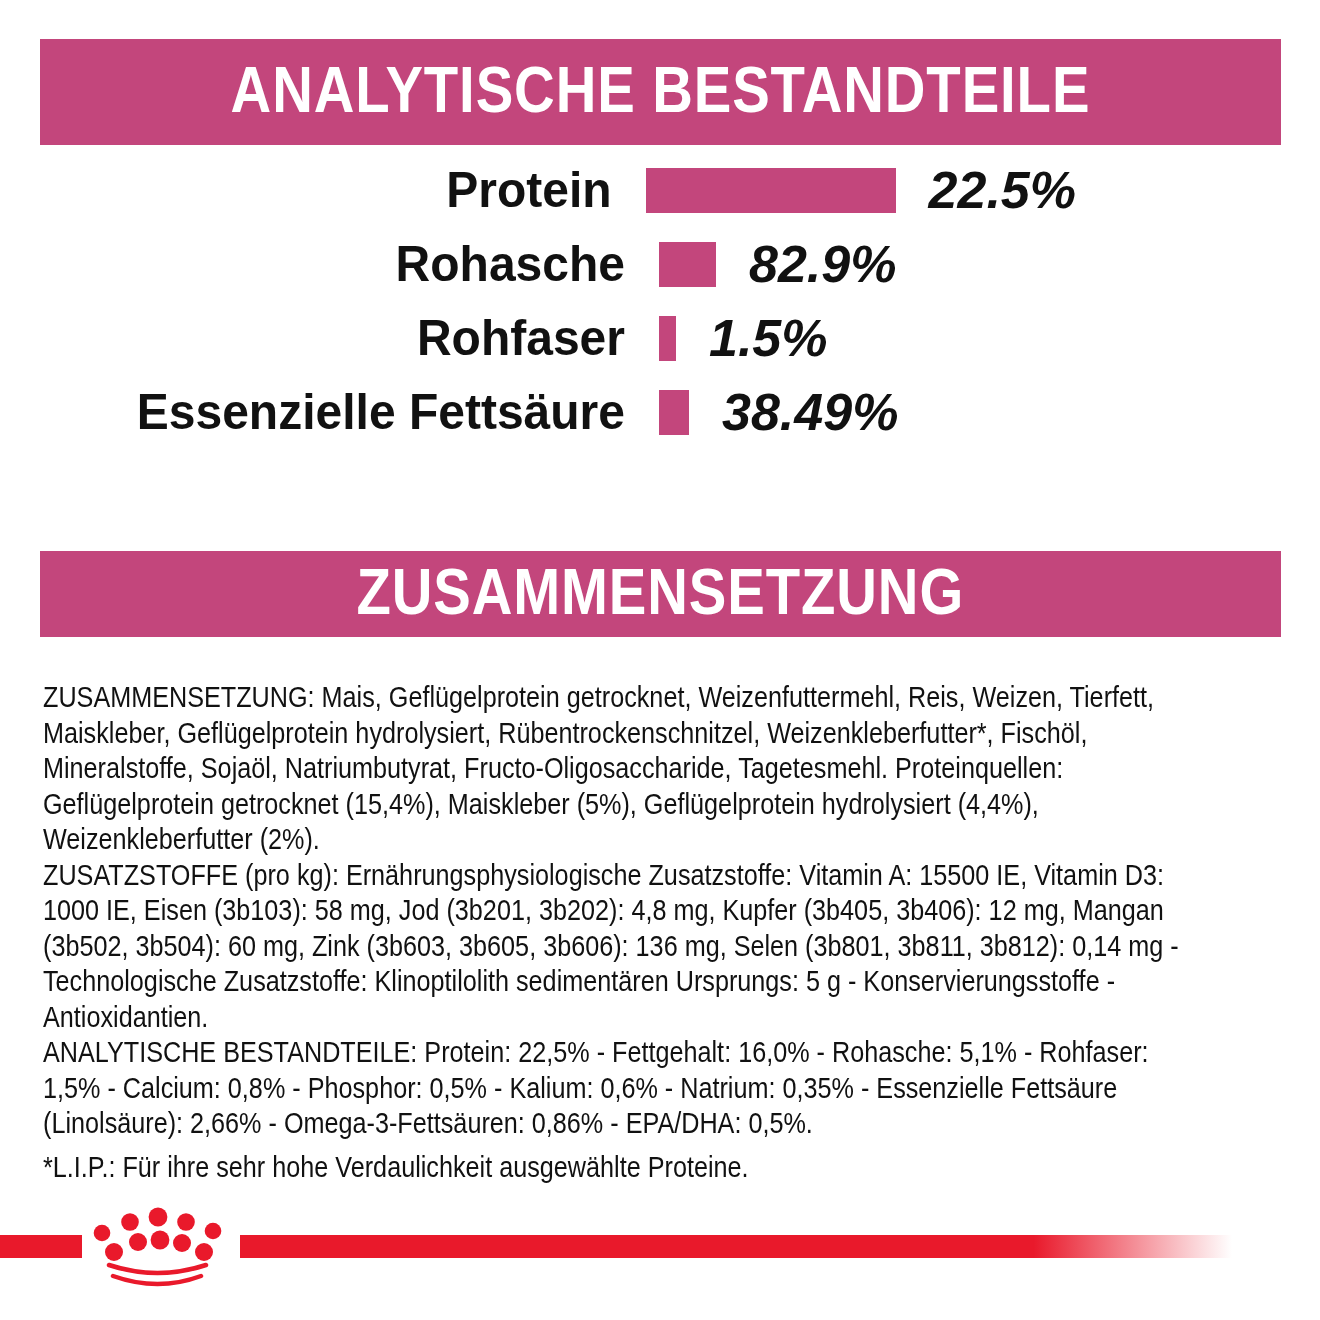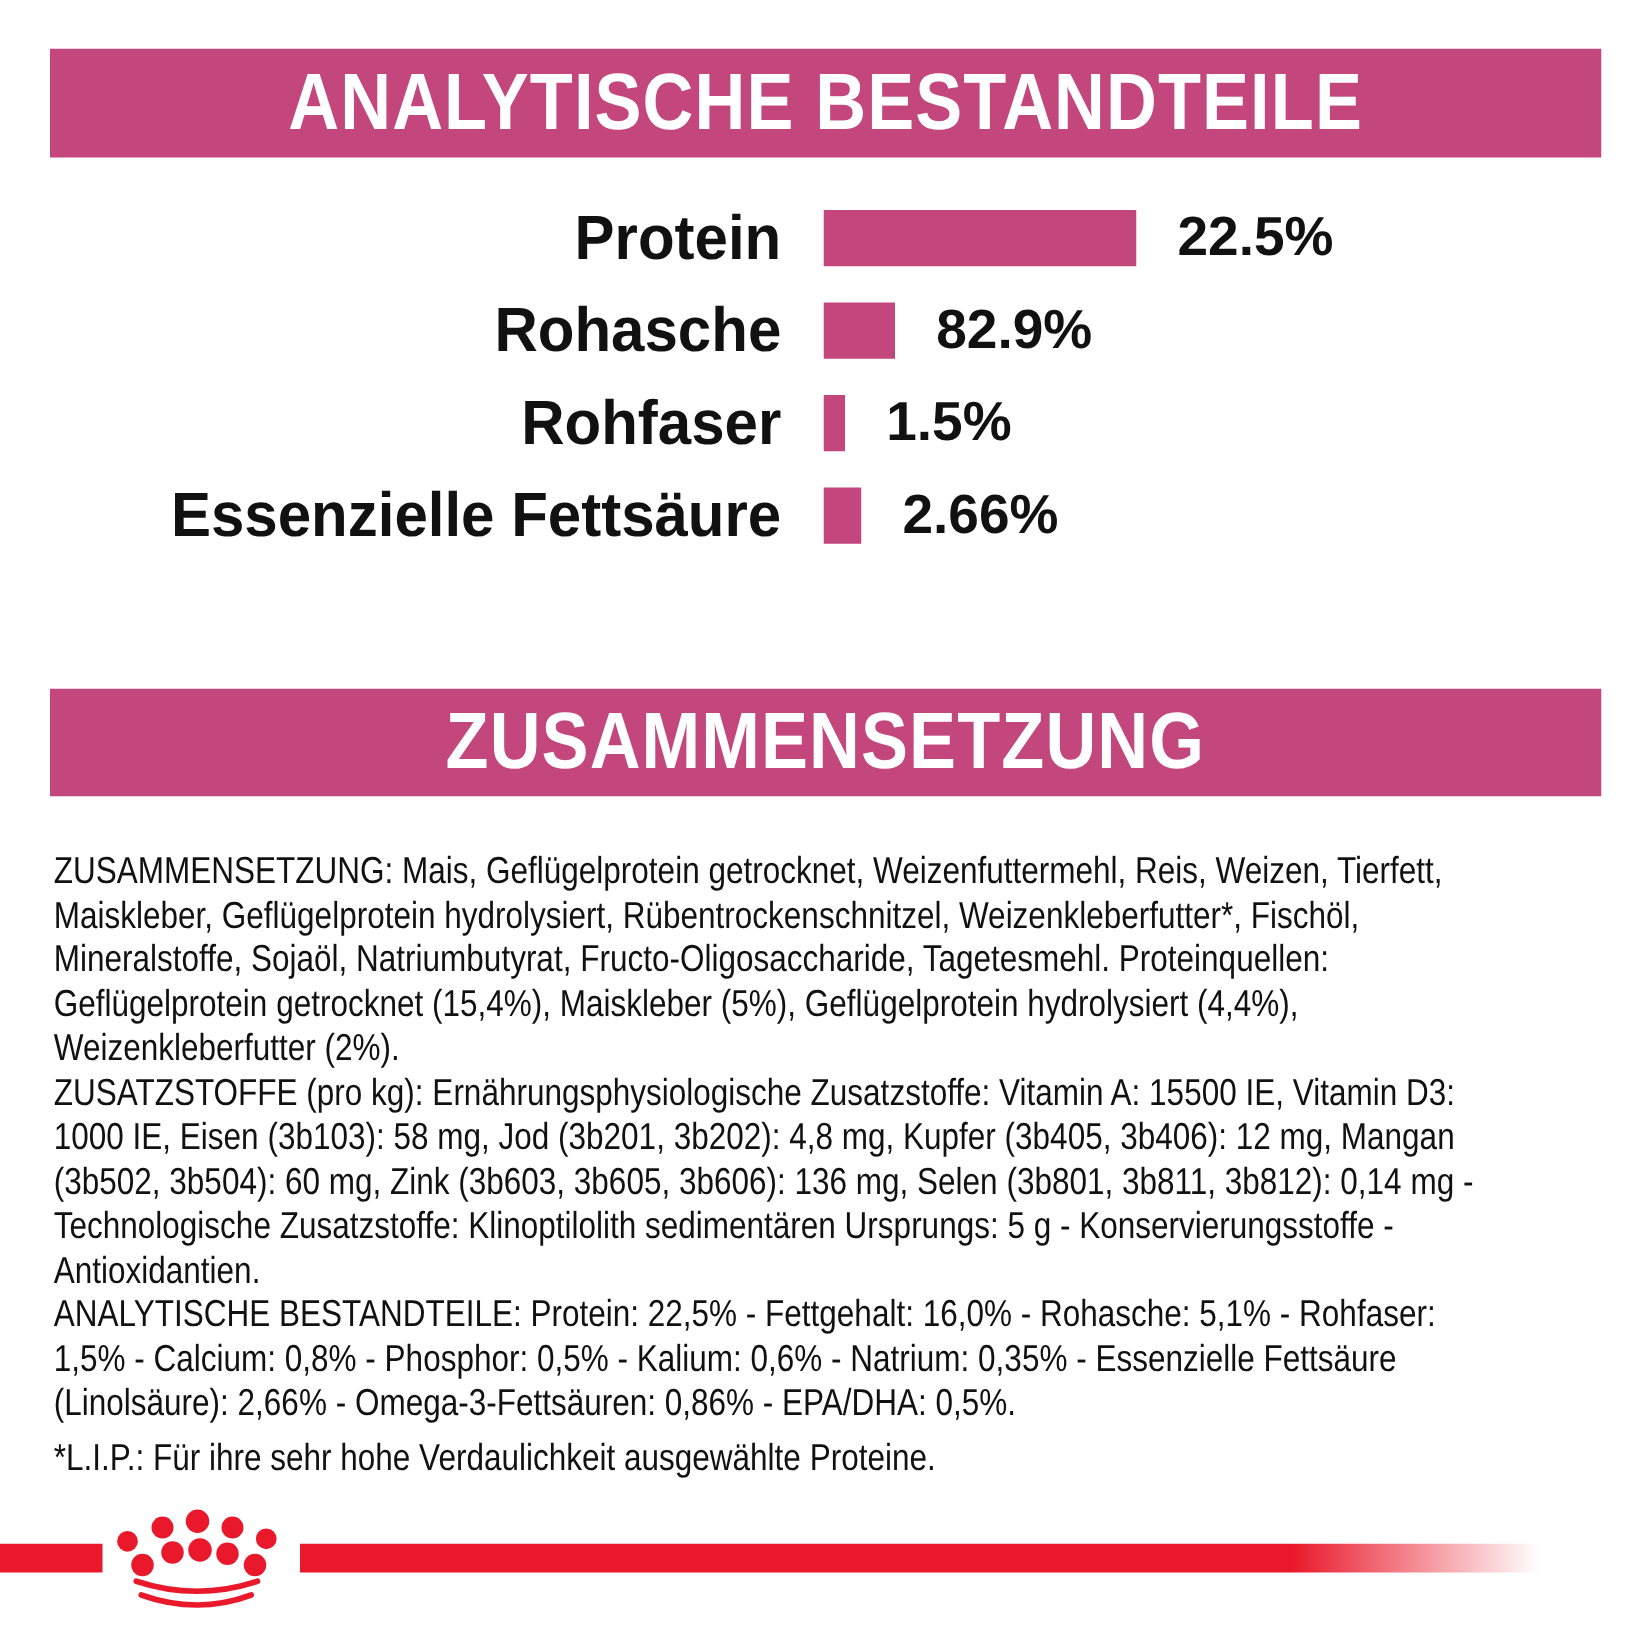--- a/index.html
+++ b/index.html
@@ -3,38 +3,38 @@
 <meta charset="utf-8">
 <style>
   html,body{margin:0;padding:0;}
   body{
     width:1320px;height:1320px;position:relative;overflow:hidden;
     background:#ffffff;
     font-family:"Liberation Sans","DejaVu Sans",sans-serif;
     color:#111111;
   }
   .banner{
-    position:absolute;left:40px;width:1241px;height:87px;
+    position:absolute;left:40px;width:1241px;height:106px;
     background:#C3467C;display:flex;align-items:center;justify-content:center;
   }
   #banner-analytical{top:39px;}
   #banner-composition{top:551px;height:86px;}
   .banner-title{
     color:#ffffff;font-size:64px;font-weight:bold;letter-spacing:1px;
     transform:scaleX(0.88);transform-origin:center center;white-space:nowrap;
     line-height:1;padding-bottom:4px;
   }
   #chart{position:absolute;left:0;top:153px;width:1320px;}
   .crow{display:flex;align-items:center;height:74px;width:1076px;}
   .clabel{
     width:625px;text-align:right;font-size:50px;font-weight:bold;
     white-space:nowrap;transform:scaleX(0.96);transform-origin:right center;
   }
   .cbar{height:45px;background:#C3467C;margin-left:34px;flex:0 0 auto;}
-  .cval{margin-left:33px;font-size:44px;font-weight:bold;white-space:nowrap;}
+  .cval{margin-left:33px;font-size:52px;font-weight:bold;white-space:nowrap;font-style:italic;}
   #composition-block{
     position:absolute;left:43px;top:679px;
     font-size:30px;line-height:35.5px;
     transform:scaleX(0.84);transform-origin:left top;
   }
   .bline{white-space:nowrap;}
   #footnote{
     position:absolute;left:43px;top:1149px;
     font-size:30px;line-height:35.5px;white-space:nowrap;
     transform:scaleX(0.84);transform-origin:left top;
@@ -70,21 +70,21 @@
 
   <div class="crow">
     <div class="clabel">Rohfaser</div>
     <div class="cbar" style="width: 17px; background: rgb(195, 70, 124);"></div>
     <div class="cval">1.5%</div>
   </div>
 
   <div class="crow">
     <div class="clabel">Essenzielle Fettsäure</div>
     <div class="cbar" style="width: 30px; background: rgb(195, 70, 124);"></div>
-    <div class="cval">2.66%</div>
+    <div class="cval">38.49%</div>
   </div>
 </div>
 
 <div class="banner" id="banner-composition">
   <span class="banner-title">ZUSAMMENSETZUNG</span>
 </div>
 
 <div id="composition-block">
     <div class="bline">ZUSAMMENSETZUNG: Mais, Geflügelprotein getrocknet, Weizenfuttermehl, Reis, Weizen, Tierfett,</div>
     <div class="bline">Maiskleber, Geflügelprotein hydrolysiert, Rübentrockenschnitzel, Weizenkleberfutter*, Fischöl,</div>

